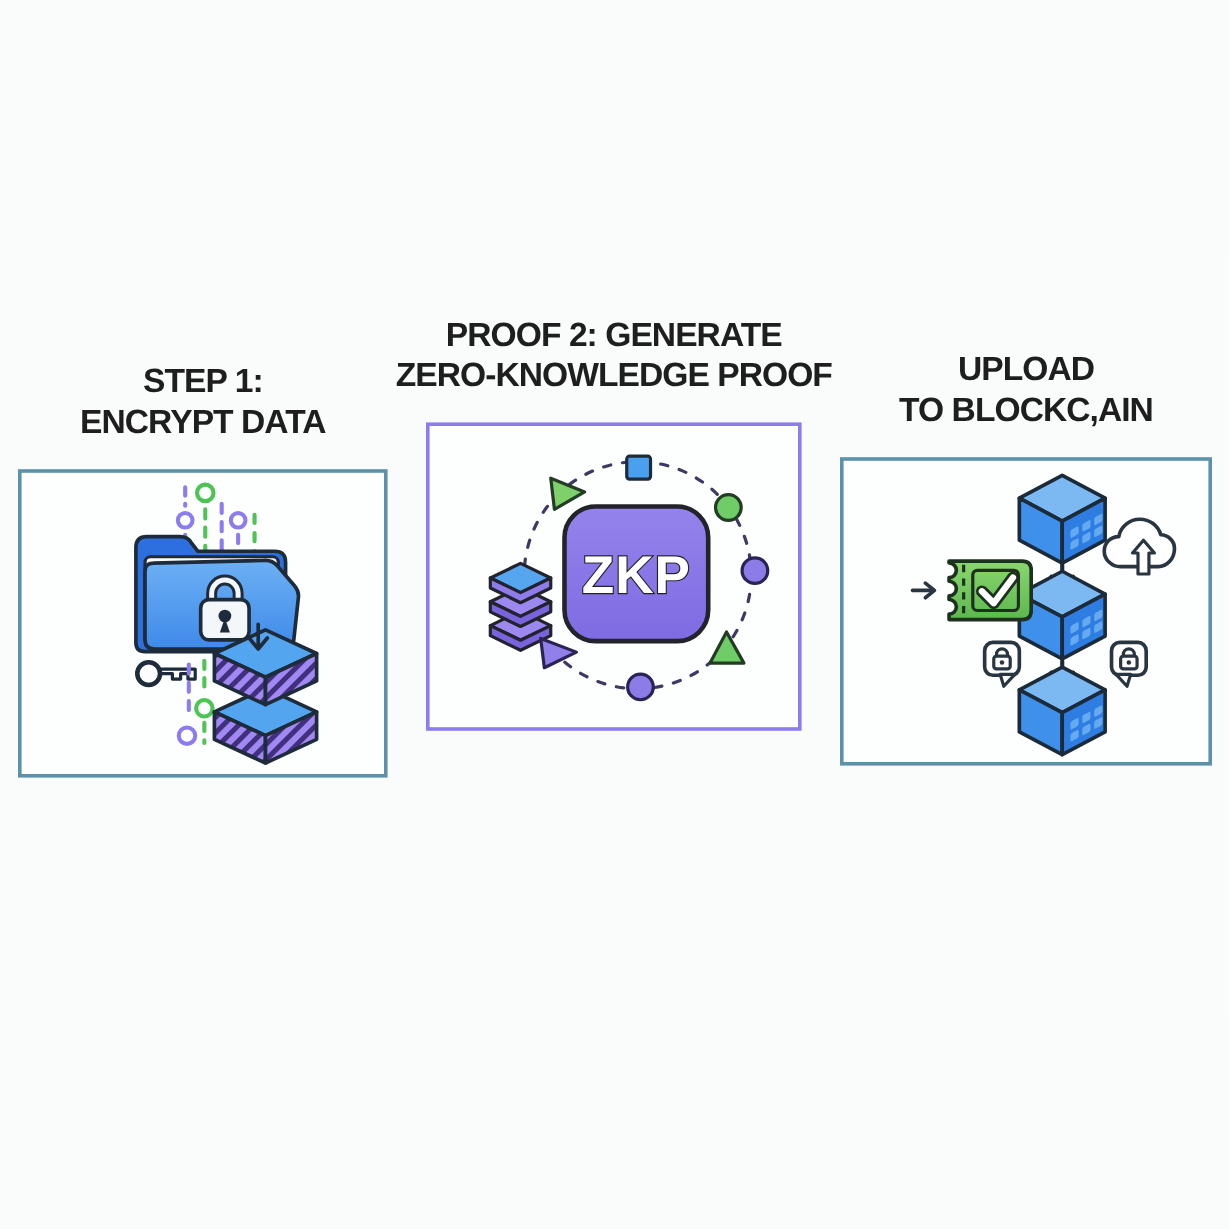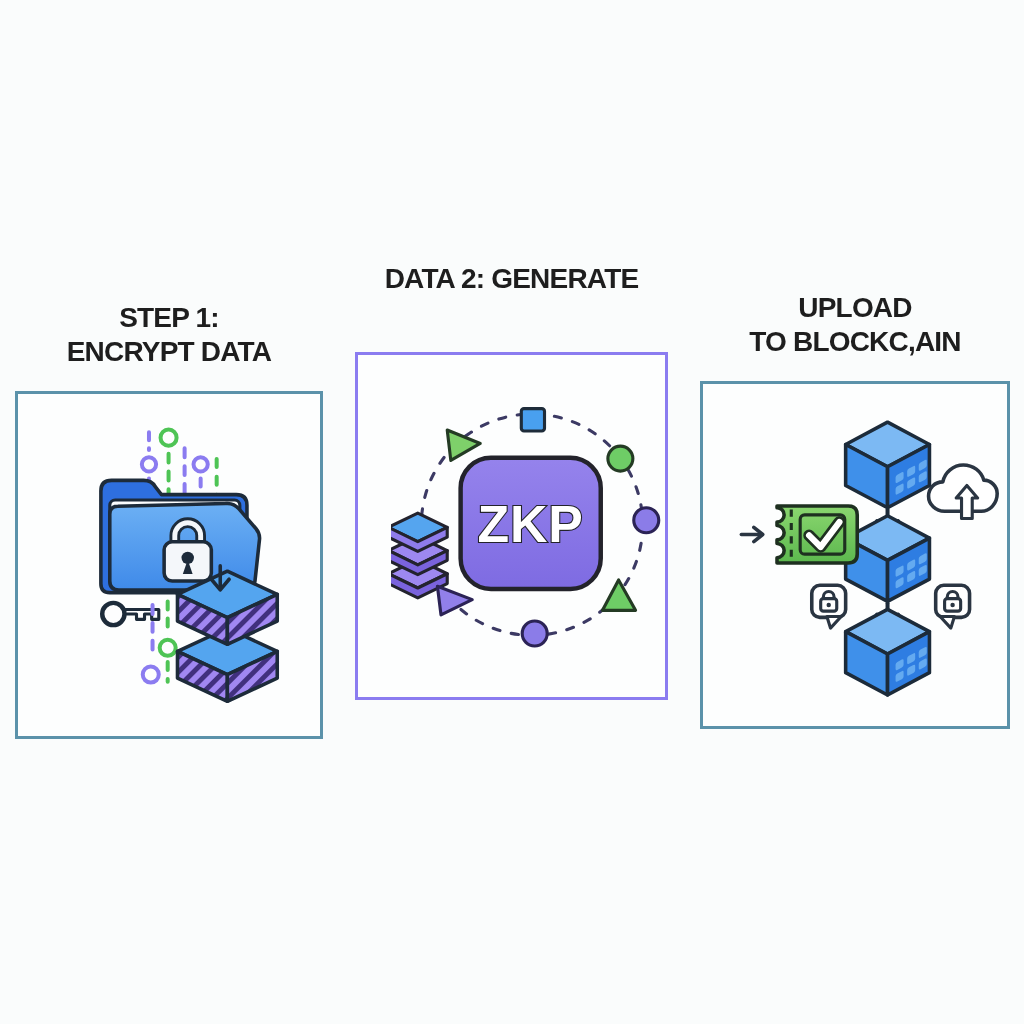--- a/index.html
+++ b/index.html
@@ -12,21 +12,21 @@
   #col-1{left:15px;width:308px;margin-top:39px;}
   #col-2{left:355px;width:313px;}
   #col-3{left:700px;width:310px;margin-top:29px;}
   .step-title{
     position:absolute;top:262px;left:50%;transform:translateX(-50%);
     width:380px;text-align:center;
     font-weight:bold;font-size:28px;line-height:34px;letter-spacing:-0.8px;
     color:#1e1e1e;
   }
   .panel{
-    position:absolute;top:352px;left:0;width:100%;height:348px;
+    position:absolute;top:352px;left:0;width:100%;height:257px;
     background:#fdfefe;box-sizing:border-box;padding-left:33px;
   }
   .panel--steel{border:3px solid #5b92aa;}
   .panel--purple{border:3px solid #8b7cf0;}
   .panel svg{display:block;width:100%;height:100%;}
   .zkp-label{
     font-family:"Liberation Sans", sans-serif;
     font-weight:bold;font-size:58px;letter-spacing:1px;
   }
 </style>
@@ -104,21 +104,22 @@
         <g fill="none" stroke="#1d2b3a" stroke-width="4" stroke-linecap="round" stroke-linejoin="round">
           <line x1="190" y1="166" x2="190" y2="190"></line>
           <polyline points="180,181 190,193 200,181"></polyline>
         </g>
       </svg>
     </div>
   </div>
 
   <div class="step-col" id="col-2">
     <div class="step-title">
-      <div>DATA 2: GENERATE</div>
+      <div>PROOF 2: GENERATE</div>
+      <div>ZERO-KNOWLEDGE PROOF</div>
     </div>
     <div class="panel panel--purple">
       <svg viewBox="0 0 307 329">
         <defs>
           <linearGradient id="zg" x1="0" y1="0" x2="0" y2="1">
             <stop offset="0" stop-color="#9583ec"></stop>
               <stop offset="1" stop-color="#7e6be2"></stop>
           </linearGradient>
         </defs>
 

